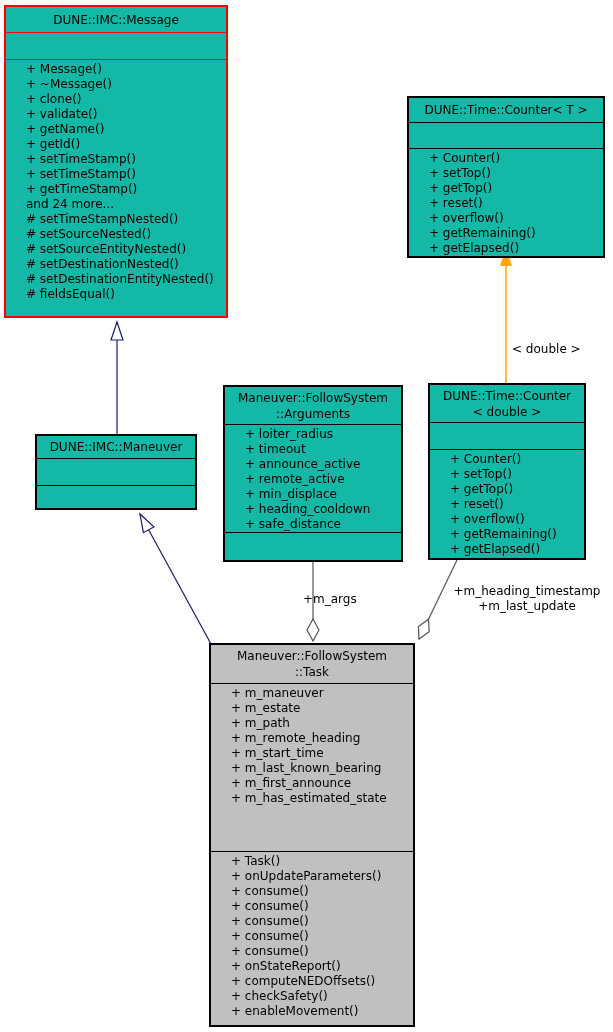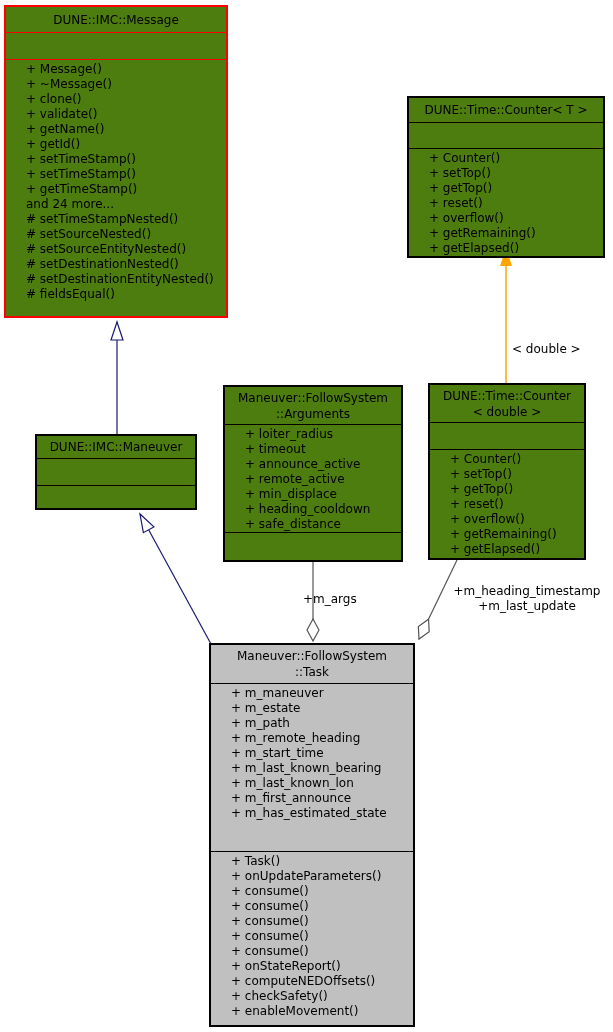--- a/index.html
+++ b/index.html
@@ -3,21 +3,21 @@
 <meta charset="utf-8">
 <style>
   html, body { margin:0; padding:0; background:#ffffff; }
   .diagram {
     position:relative; width:613px; height:1032px;
     font-family:"DejaVu Sans", sans-serif; font-size:12px; color:#000;
     background:#ffffff; overflow:hidden;
   }
   .edges { position:absolute; left:0; top:0; width:613px; height:1032px; }
   .uml-box {
-    position:absolute; background:#4d7c0f; border:2px solid #000;
+    position:absolute; background:#14b8a6; border:2px solid #000;
     box-sizing:border-box;
   }
   .uml-box.red  { border-color:#ff0000; }
   .uml-box.red .sec { border-top-color:#ff0000; }
   .uml-box.gray { background:#c0c0c0; }
   .sec { box-sizing:border-box; overflow:hidden; }
   .sec.divided { border-top:1px solid #000; }
   .title { text-align:center; display:flex; flex-direction:column; justify-content:center; }
   .title div { line-height:16px; }
   .members { padding-top:2px; }
@@ -142,21 +142,20 @@
       <div>Maneuver::FollowSystem</div>
       <div>::Task</div>
     </div>
     <div class="sec divided members" style="height:156px;">
       <div class="member">+ m_maneuver</div>
       <div class="member">+ m_estate</div>
       <div class="member">+ m_path</div>
       <div class="member">+ m_remote_heading</div>
       <div class="member">+ m_start_time</div>
       <div class="member">+ m_last_known_bearing</div>
-      <div class="member">+ m_last_known_lon</div>
       <div class="member">+ m_first_announce</div>
       <div class="member">+ m_has_estimated_state</div>
     </div>
     <div class="sec divided members" style="height:199px;margin-top:12px;">
       <div class="member">+ Task()</div>
       <div class="member">+ onUpdateParameters()</div>
       <div class="member">+ consume()</div>
       <div class="member">+ consume()</div>
       <div class="member">+ consume()</div>
       <div class="member">+ consume()</div>

